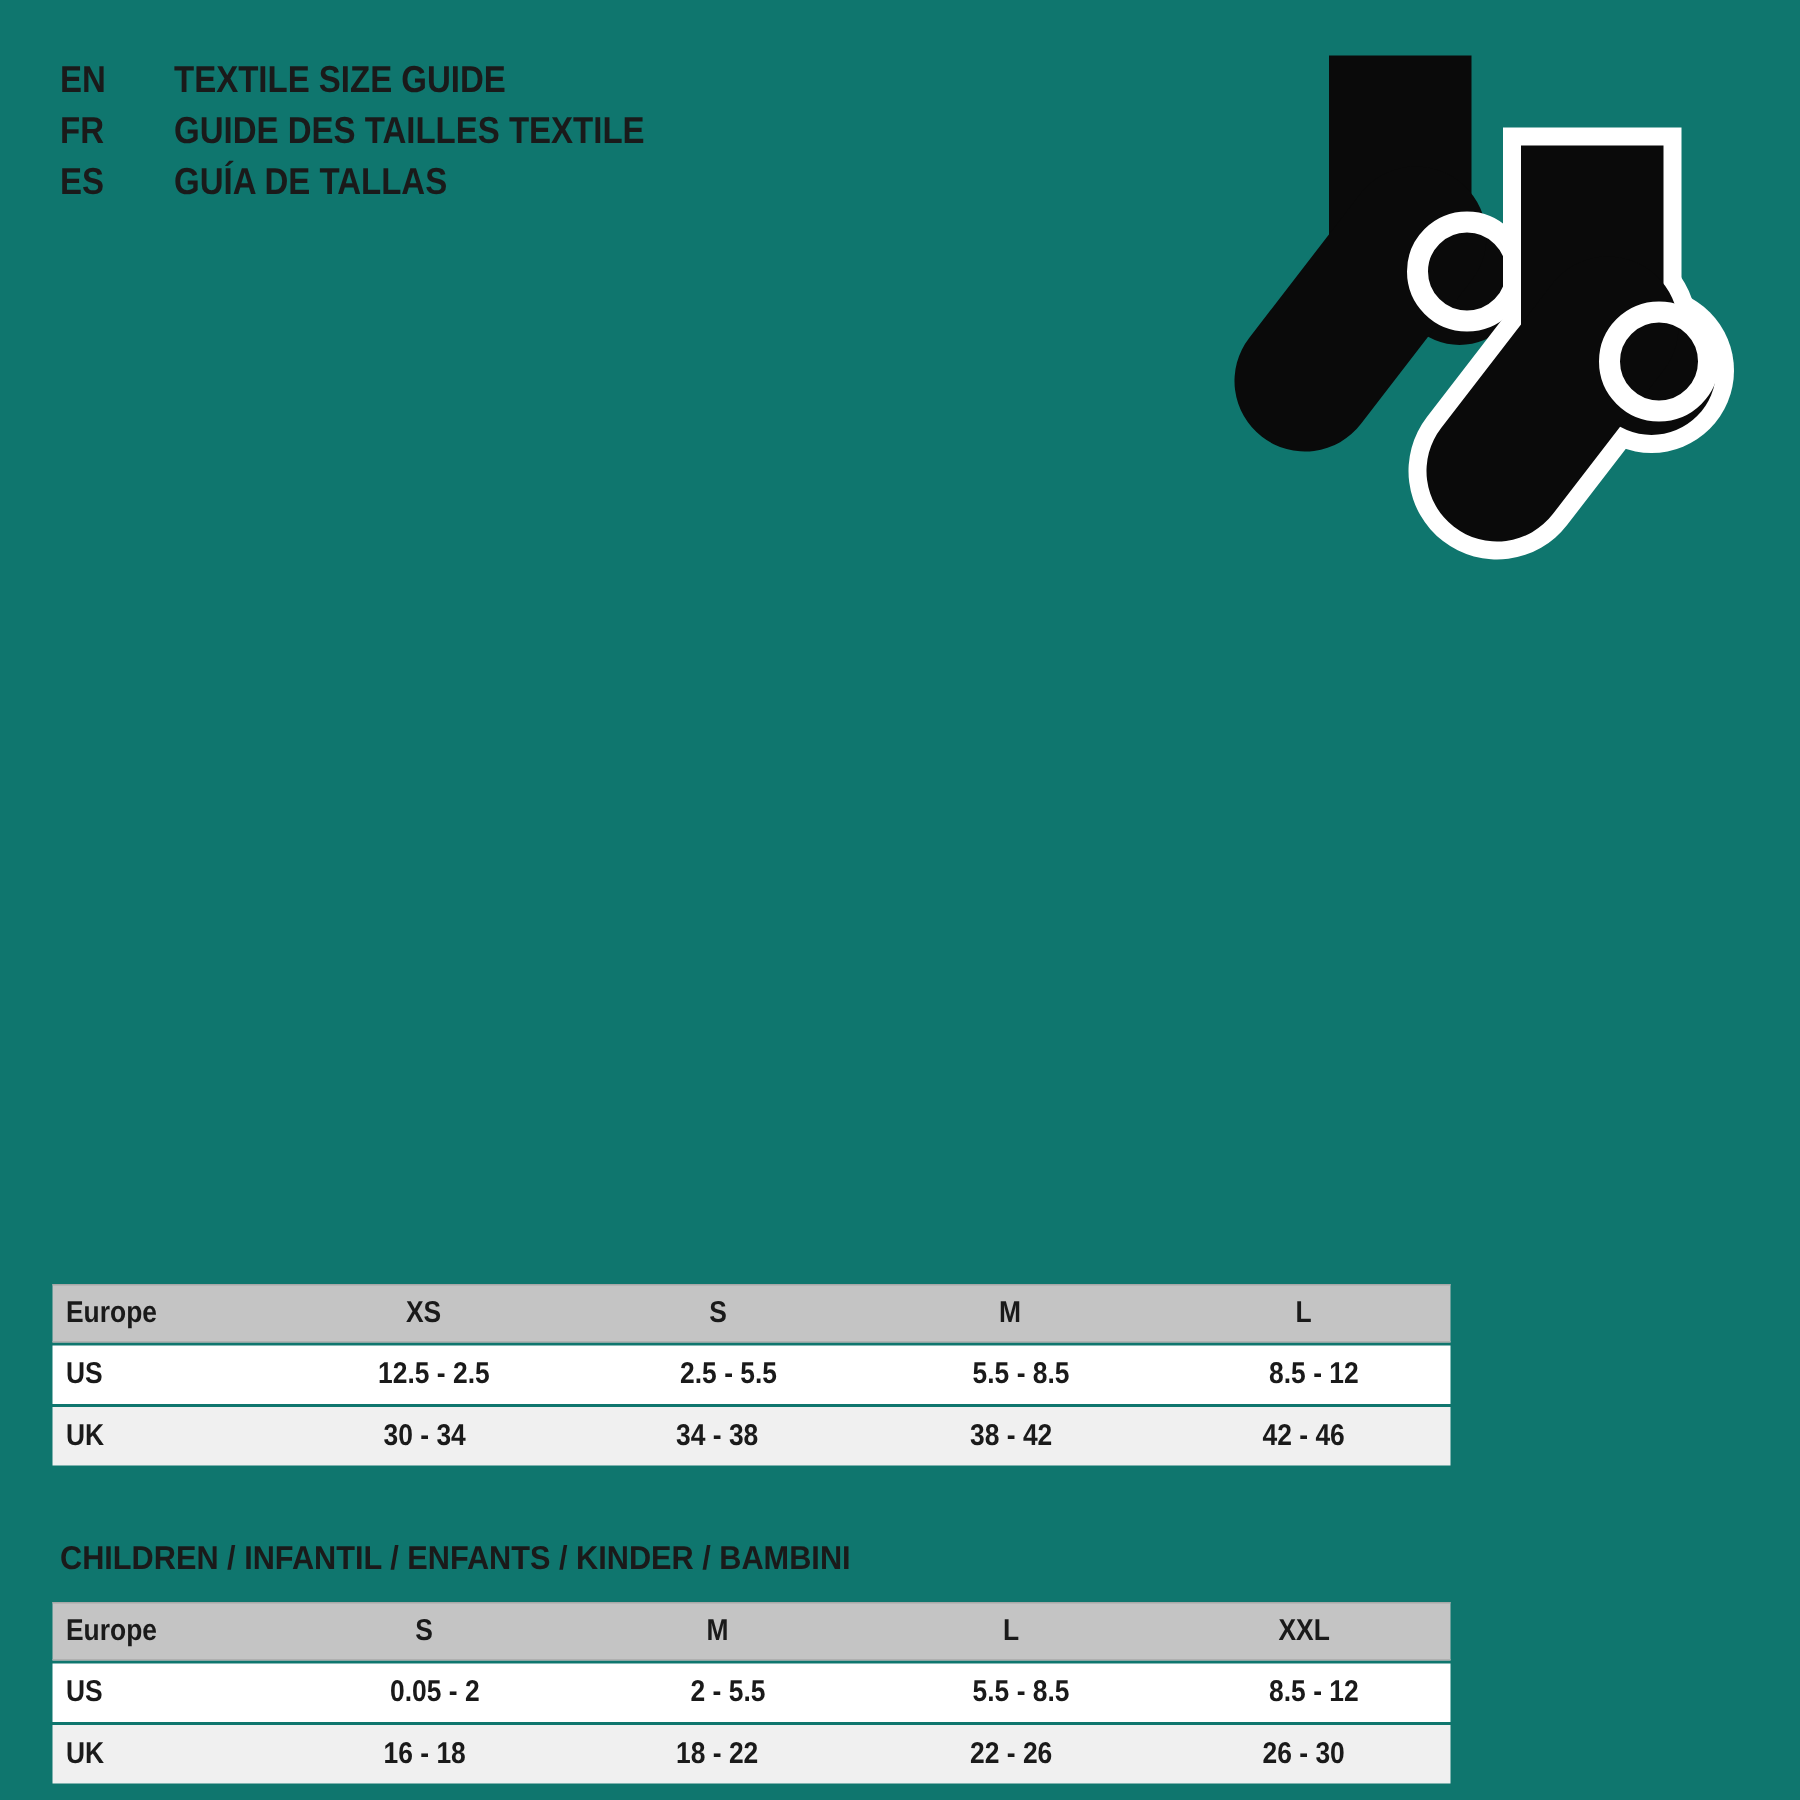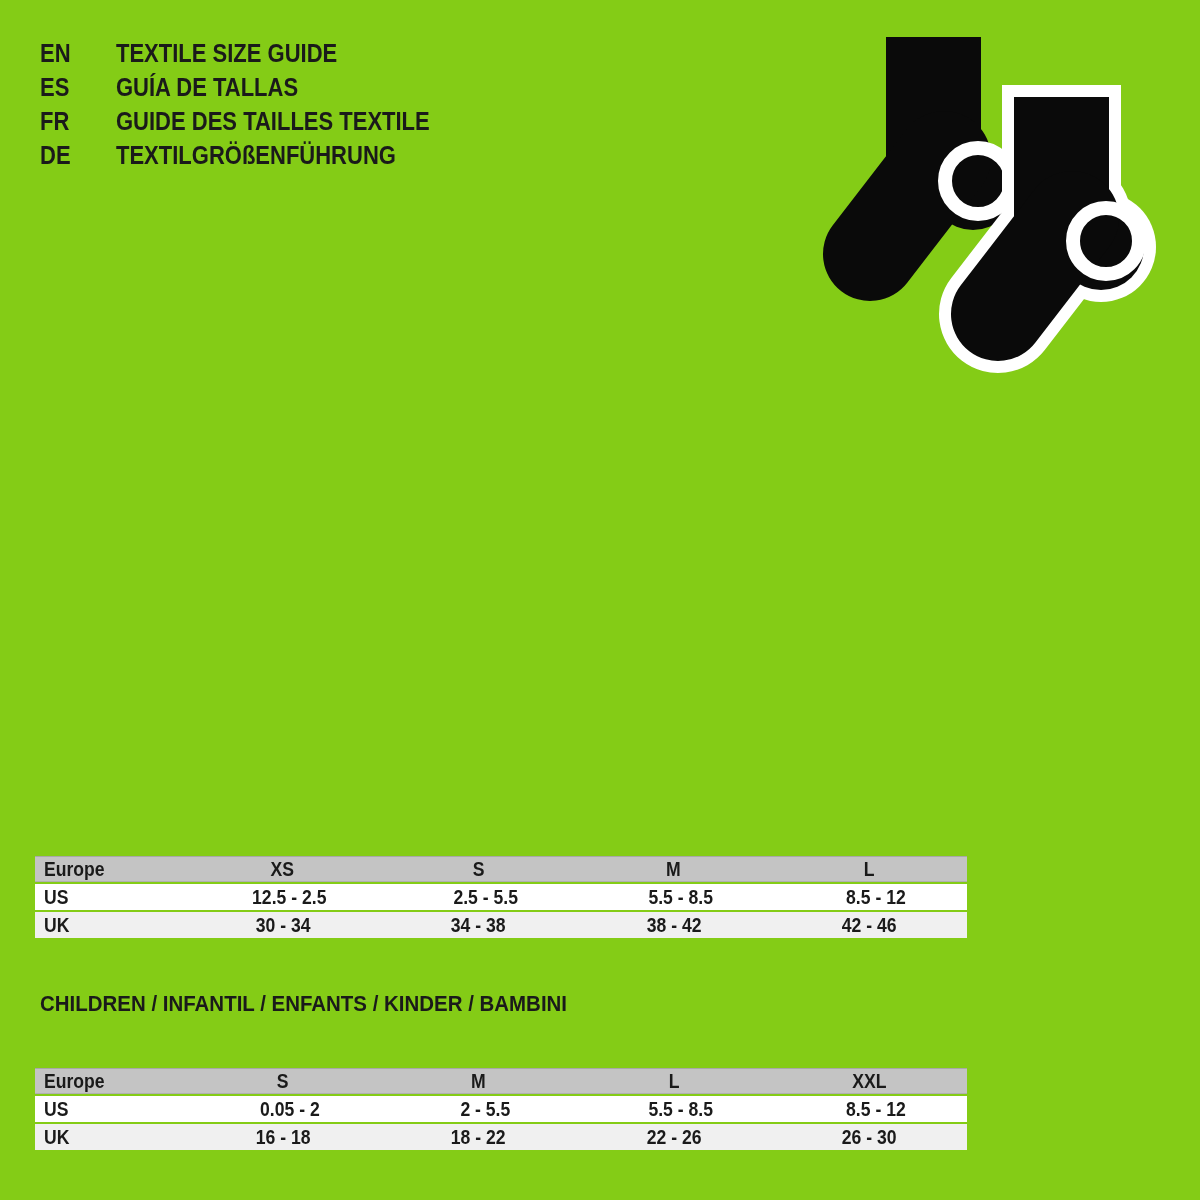--- a/index.html
+++ b/index.html
@@ -1,66 +1,62 @@
 <!DOCTYPE html>
 <html><head>
 <meta charset="utf-8">
 <style>
   html,body{margin:0;padding:0;background:#fff;}
   .page{
-    position:relative;width:1200px;height:1200px;background:#84cc16;
+    position:relative;width:1200px;height:1200px;background:#0f766e;
     font-family:"Liberation Sans","DejaVu Sans",sans-serif;
     color:#1a1a1a;overflow:hidden;
   }
   
   .cxl{display:inline-block;transform:scaleX(0.88);transform-origin:0 50%;white-space:nowrap;}
   .cxc{display:inline-block;transform:scaleX(0.88);transform-origin:50% 50%;white-space:nowrap;}
   .cxt{display:inline-block;transform:scaleX(0.93);transform-origin:0 50%;white-space:nowrap;}
 
   
   .lang-block{position:absolute;left:40px;top:36px;}
   .lang-row{display:flex;height:34px;line-height:34px;font-size:25px;font-weight:bold;}
   .lang-code{width:76px;}
   
   .category-line{position:absolute;left:40px;top:224px;font-size:27px;font-weight:bold;line-height:30px;}
   
   .socks-svg{position:absolute;left:798px;top:24px;}
 
   
   .tbl-title{position:absolute;left:40px;font-size:22px;font-weight:bold;line-height:24px;}
   .size-table{position:absolute;left:35px;width:932px;}
-  .trow{display:flex;height:26px;margin-bottom:2px;align-items:center;
+  .trow{display:flex;height:39px;margin-bottom:2px;align-items:center;
         font-size:20px;font-weight:bold;box-sizing:border-box;}
   .trow.head{background:#c4c4c4;border-top:1px solid #a8a8a8;border-bottom:1px solid #b0b0b0;}
   .trow.r-even{background:#ffffff;gap:14px;}
   .trow.r-odd{background:#f0f0f0;}
   .c0{width:150px;padding-left:9px;text-align:left;box-sizing:border-box;}
   .c{flex:1;text-align:center;}
 </style>
 </head>
 <body>
 
 <div class="page">
 
   <div class="lang-block">
     <div class="lang-row">
       <span class="lang-code"><span class="cxl">EN</span></span>
       <span class="cxl">TEXTILE SIZE GUIDE</span>
     </div>
     <div class="lang-row">
-      <span class="lang-code"><span class="cxl">ES</span></span>
-      <span class="cxl">GUÍA DE TALLAS</span>
-    </div>
-    <div class="lang-row">
       <span class="lang-code"><span class="cxl">FR</span></span>
       <span class="cxl">GUIDE DES TAILLES TEXTILE</span>
     </div>
     <div class="lang-row">
-      <span class="lang-code"><span class="cxl">DE</span></span>
-      <span class="cxl">TEXTILGRÖßENFÜHRUNG</span>
+      <span class="lang-code"><span class="cxl">ES</span></span>
+      <span class="cxl">GUÍA DE TALLAS</span>
     </div>
   </div>
 
 
   <svg class="socks-svg" width="360" height="350" viewBox="0 0 360 350" aria-hidden="true">
 
     <g>
       <rect x="88" y="13" width="95" height="174" fill="#0a0a0a"></rect>
       <circle cx="175" cy="163" r="43" fill="#0a0a0a"></circle>
       <line x1="146" y1="134" x2="72" y2="230" stroke="#0a0a0a" stroke-width="94" stroke-linecap="round"></line>
@@ -98,21 +94,21 @@
     </div>
     <div class="trow r-odd">
       <span class="c0"><span class="cxl">UK</span></span>
       <span class="c"><span class="cxc">30 - 34</span></span>
       <span class="c"><span class="cxc">34 - 38</span></span>
       <span class="c"><span class="cxc">38 - 42</span></span>
       <span class="c"><span class="cxc">42 - 46</span></span>
     </div>
   </div>
 
-  <div class="tbl-title" style="top:992px;">
+  <div class="tbl-title" style="top:1027px;">
     <span class="cxt">CHILDREN / INFANTIL / ENFANTS / KINDER / BAMBINI</span>
   </div>
   <div class="size-table" style="top:1068px;">
     <div class="trow head">
       <span class="c0"><span class="cxl">Europe</span></span>
       <span class="c"><span class="cxc">S</span></span>
       <span class="c"><span class="cxc">M</span></span>
       <span class="c"><span class="cxc">L</span></span>
       <span class="c"><span class="cxc">XXL</span></span>
     </div>

